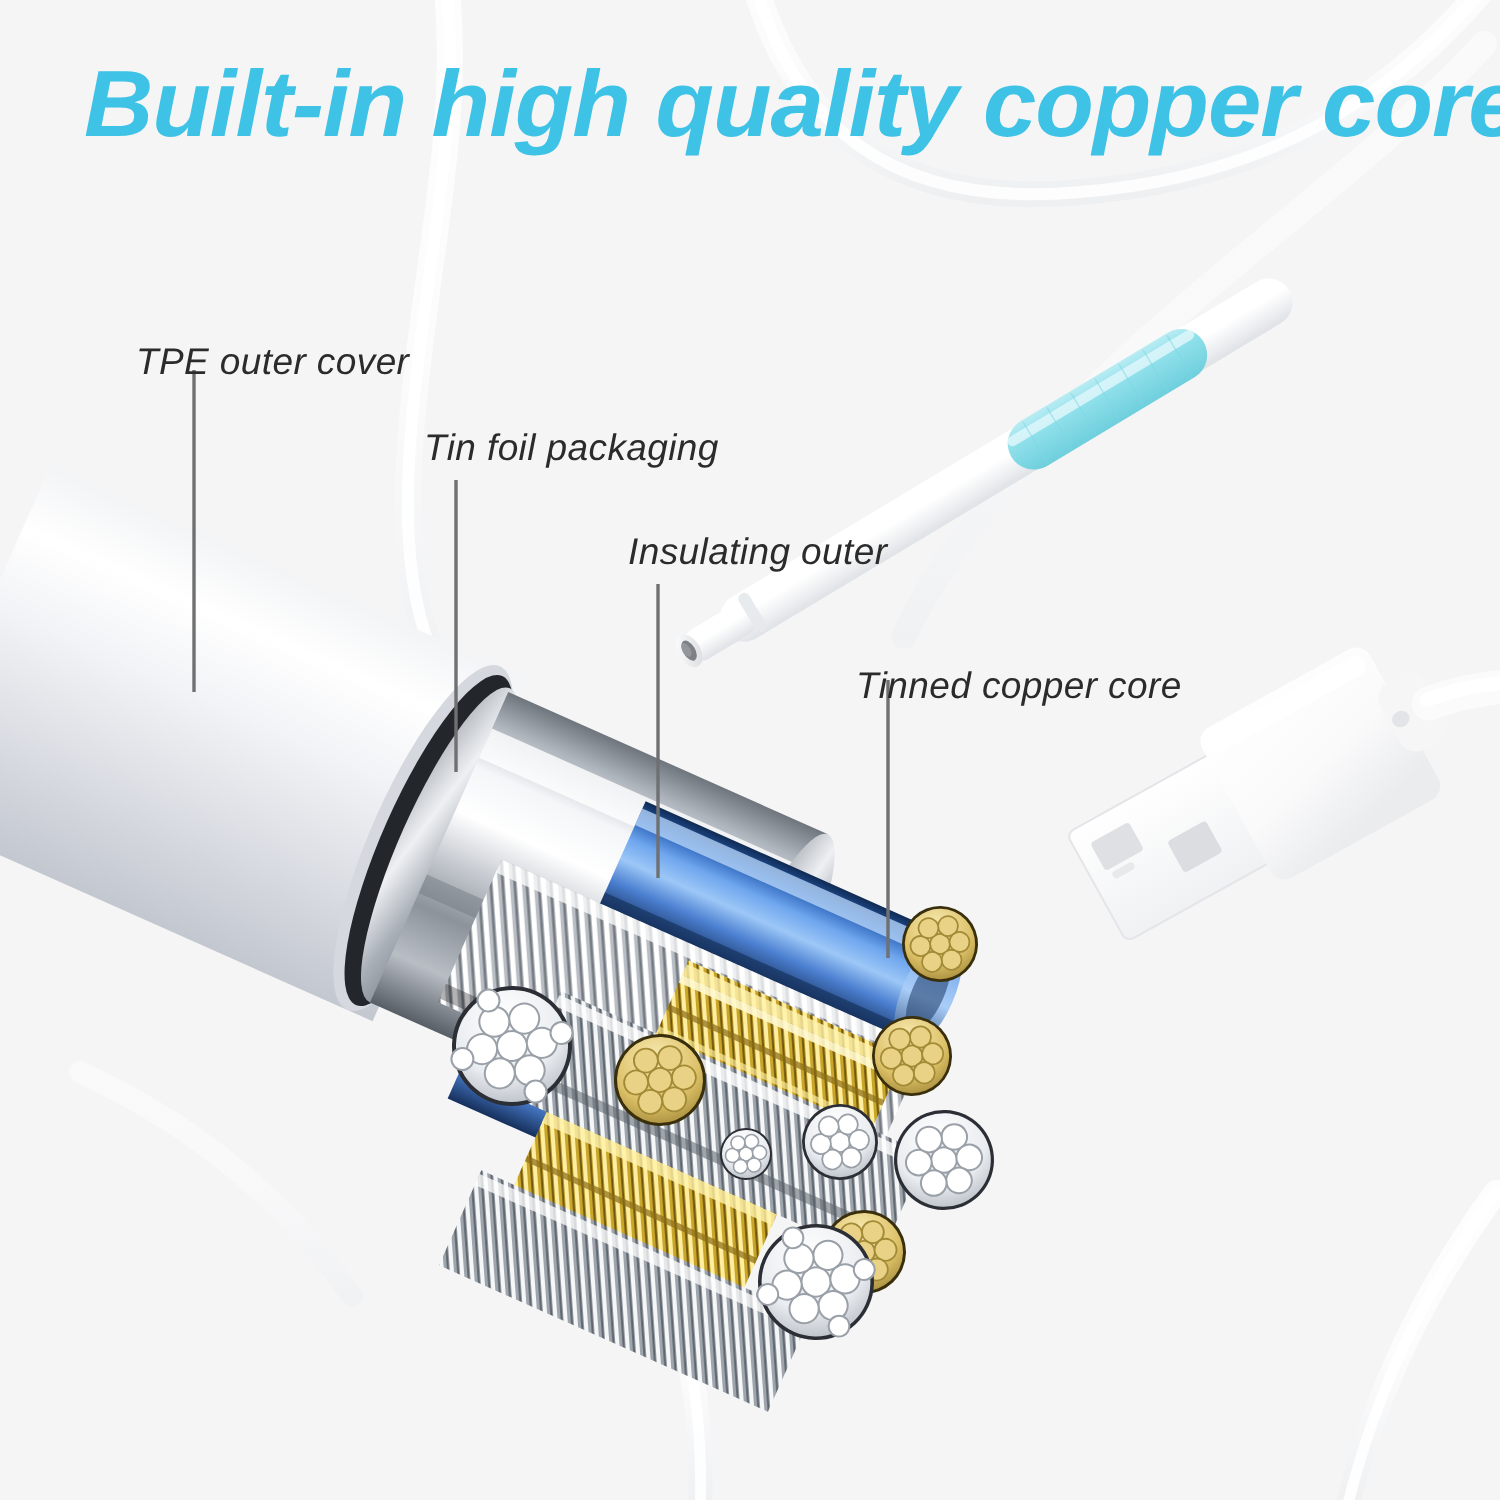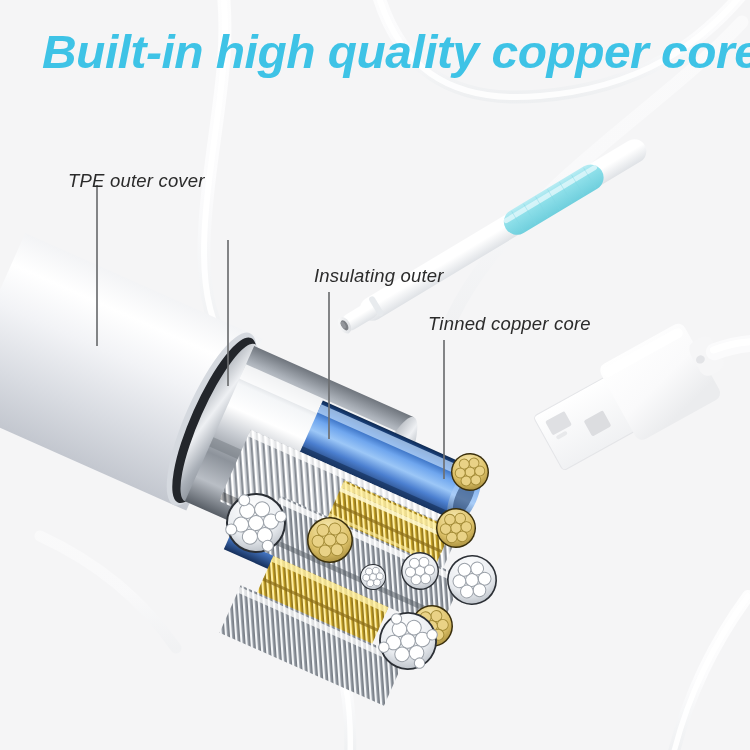--- a/index.html
+++ b/index.html
@@ -32,21 +32,21 @@
     font-style:italic;
     font-size:18.5px;
     color:#2b2b2b;
     white-space:nowrap;
     letter-spacing:0.2px;
     z-index:40;
   }
   .lbl-1{left:68px;top:170px;}
   .lbl-2{left:212px;top:213px;}
   .lbl-3{left:314px;top:265px;}
-  .lbl-4{left:428px;top:313px;}
+  .lbl-4{left:428px;top:332px;}
 </style>
 </head>
 <body>
 
 <div id="stage">
 
   <svg class="layer" viewBox="0 0 750 750">
     <defs>
       <linearGradient id="gFaint" x1="0" y1="0" x2="0" y2="1">
         <stop offset="0%" stop-color="#ffffff"></stop>
@@ -78,20 +78,21 @@
   <svg class="layer" viewBox="0 0 750 750" style="z-index:35">
     <g stroke="#6e7072" stroke-width="1.7">
       <line x1="97" y1="185" x2="97" y2="346"></line>
       <line x1="228" y1="240" x2="228" y2="386"></line>
       <line x1="329" y1="292" x2="329" y2="439"></line>
       <line x1="444" y1="340" x2="444" y2="479"></line>
     </g>
   </svg>
 
   <div class="callout lbl-1">TPE outer cover</div>
+  <div class="callout lbl-2">Tin foil packaging</div>
   <div class="callout lbl-3">Insulating outer</div>
   <div class="callout lbl-4">Tinned copper core</div>
 
   <svg class="layer" viewBox="0 0 750 750" style="z-index:20">
     <defs>
       <linearGradient id="gThin" x1="0" y1="0" x2="0" y2="1">
         <stop offset="0%" stop-color="#ffffff"></stop>
         <stop offset="42%" stop-color="#ffffff"></stop>
         <stop offset="100%" stop-color="#dfe2e6"></stop>
       </linearGradient>

